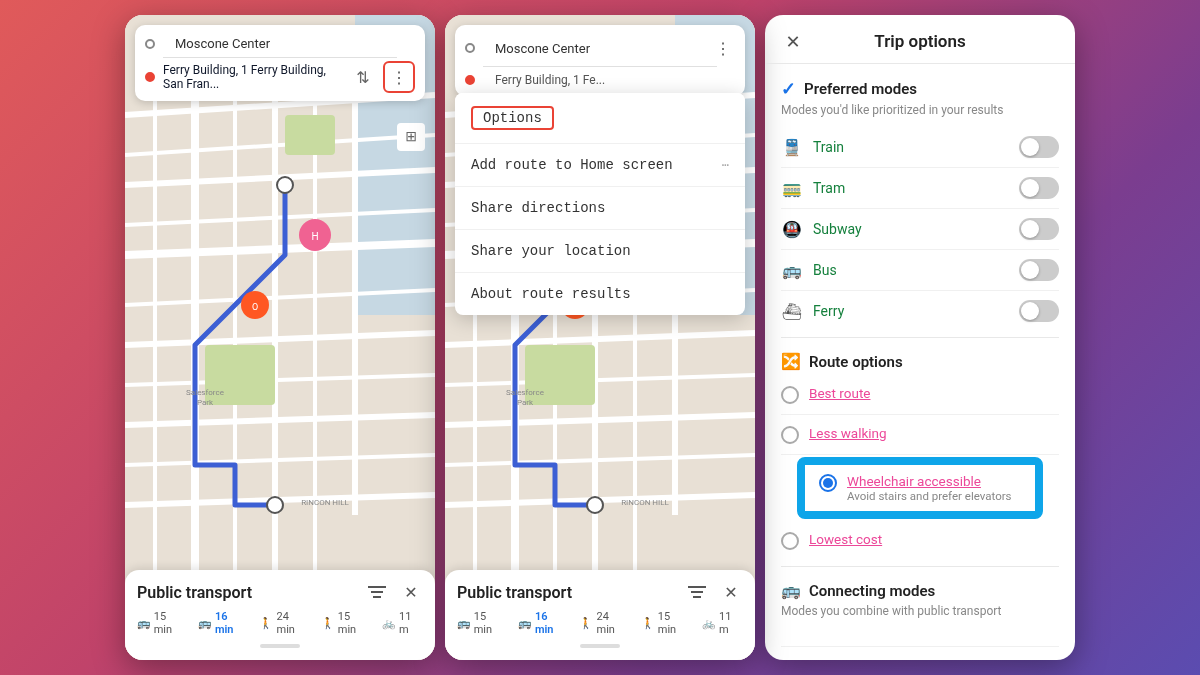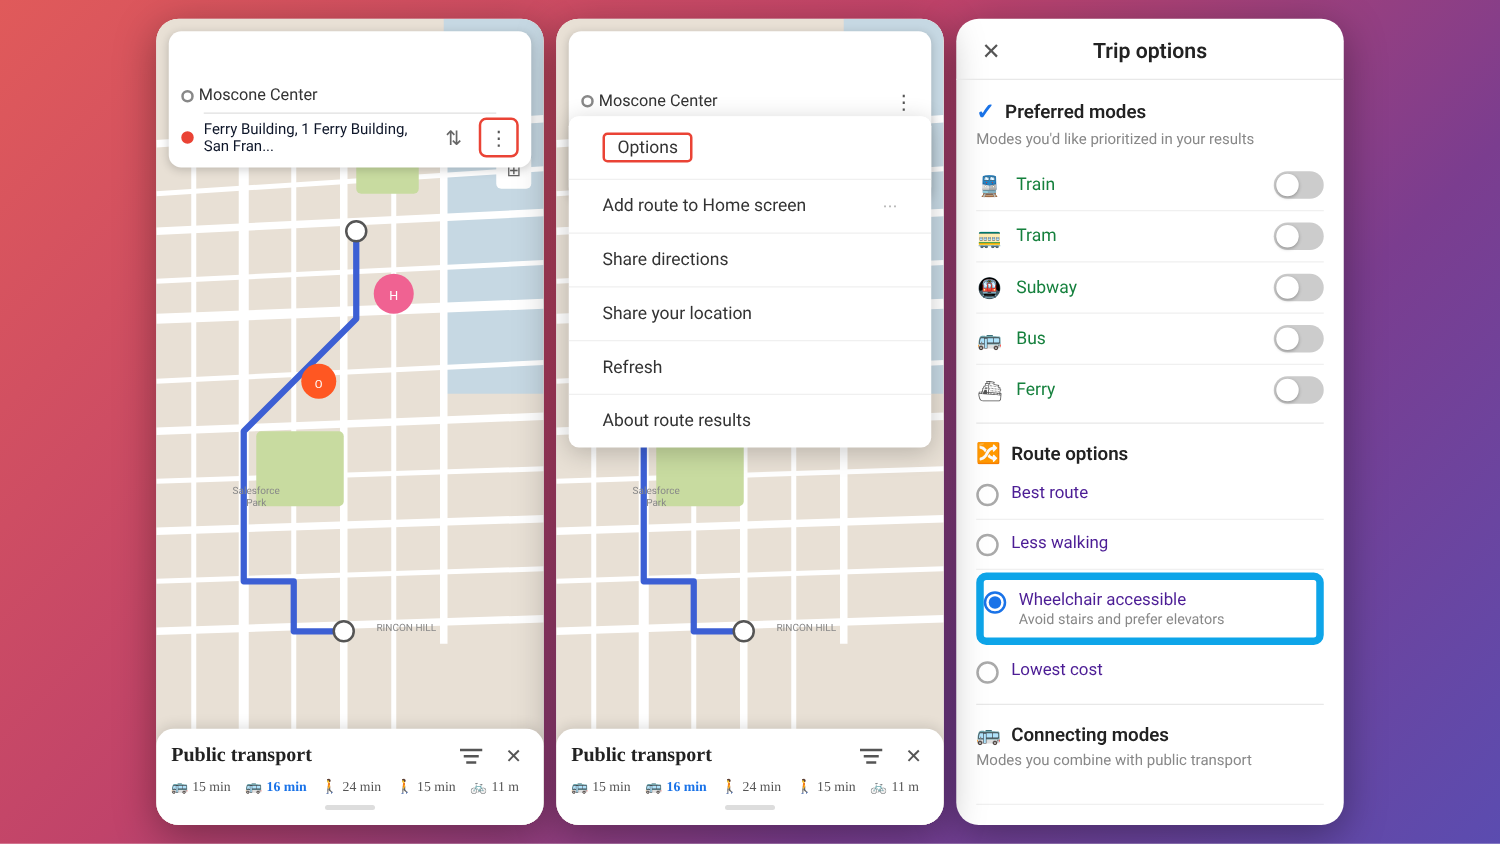--- a/index.html
+++ b/index.html
@@ -33,23 +33,22 @@
       top: 10px;
       left: 10px;
       right: 10px;
       border-radius: 10px;
       z-index: 10;
       box-shadow: 0 2px 8px rgba(0,0,0,0.18);
     }
     .search-row {
       display: flex;
       align-items: center;
-      gap: 4px;
+      gap: 20px;
       padding: 3px 0;
-      margin-top: 33px;
     }
     .search-dot {
       width: 10px; height: 10px;
       border-radius: 50%;
       border: 2px solid #888;
       flex-shrink: 0;
     }
     .search-dot.dest {
       background: #ea4335;
       border-color: #ea4335;
@@ -94,21 +93,20 @@
 
     
     .bottom-bar {
       position: absolute;
       bottom: 0; left: 0; right: 0;
       background: white;
       border-radius: 14px 14px 0 0;
       padding: 10px 12px 8px;
       box-shadow: 0 -2px 10px rgba(0,0,0,0.12);
       z-index: 10;
-      font-family: Liberation Serif, serif;
     }
     .bottom-title-row {
       display: flex;
       align-items: center;
       justify-content: space-between;
       margin-bottom: 6px;
     }
     .bottom-title {
       font-size: 16px;
       font-weight: 600;
@@ -151,25 +149,26 @@
       top: 78px;
       left: 10px;
       right: 10px;
       background: white;
       border-radius: 8px;
       box-shadow: 0 4px 20px rgba(0,0,0,0.2);
       z-index: 20;
       overflow: hidden;
     }
     .dropdown-item {
-      padding: 13px 27px;
+      padding: 13px 16px;
       font-size: 14px;
       color: #333;
       cursor: pointer;
       border-bottom: 1px solid #f0f0f0;
+      font-family: Liberation Mono, monospace;
     }
     .dropdown-item:last-child { border-bottom: none; }
     .dropdown-item.options-item {
       background: white;
       font-size: 14px;
     }
     .options-box {
       display: inline-block;
       border: 2px solid #ea4335;
       border-radius: 4px;
@@ -305,32 +304,33 @@
       border-color: #1a73e8;
     }
     .radio-inner {
       width: 10px; height: 10px;
       border-radius: 50%;
       background: #1a73e8;
     }
     .radio-text-wrap {}
     .radio-label {
       font-size: 13.5px;
-      color: #4c1d95;
+      color: #ec4899;
+      text-decoration: underline;
     }
     .radio-sublabel {
       font-size: 11.5px;
       color: #888;
     }
 
     .selected-route-box {
-      border: 6px solid #0ea5e9;
+      border: 8px solid #0ea5e9;
       border-radius: 8px;
-      padding: 8px 0;
-      margin: 2px 0;
+      padding: 8px 14px;
+      margin: 2px 16px;
     }
 
     .section-divider {
       height: 1px;
       background: #e8e8e8;
       margin: 6px 0;
     }
 
     
     .map-svg {
@@ -515,23 +515,20 @@
       <span>Add route to Home screen</span>
       <span style="color:#aaa;font-size:12px;">⋯</span>
     </div>
     <div class="dropdown-item">
       <span>Share directions</span>
     </div>
     <div class="dropdown-item">
       <span>Share your location</span>
     </div>
     <div class="dropdown-item">
-      <span>Refresh</span>
-    </div>
-    <div class="dropdown-item">
       <span>About route results</span>
     </div>
   </div>
 
   <div class="bottom-bar">
     <div class="bottom-title-row">
       <span class="bottom-title">Public transport</span>
       <div class="bottom-icons">
         <div class="icon-btn">
           <svg width="18" height="14" viewBox="0 0 18 14">

